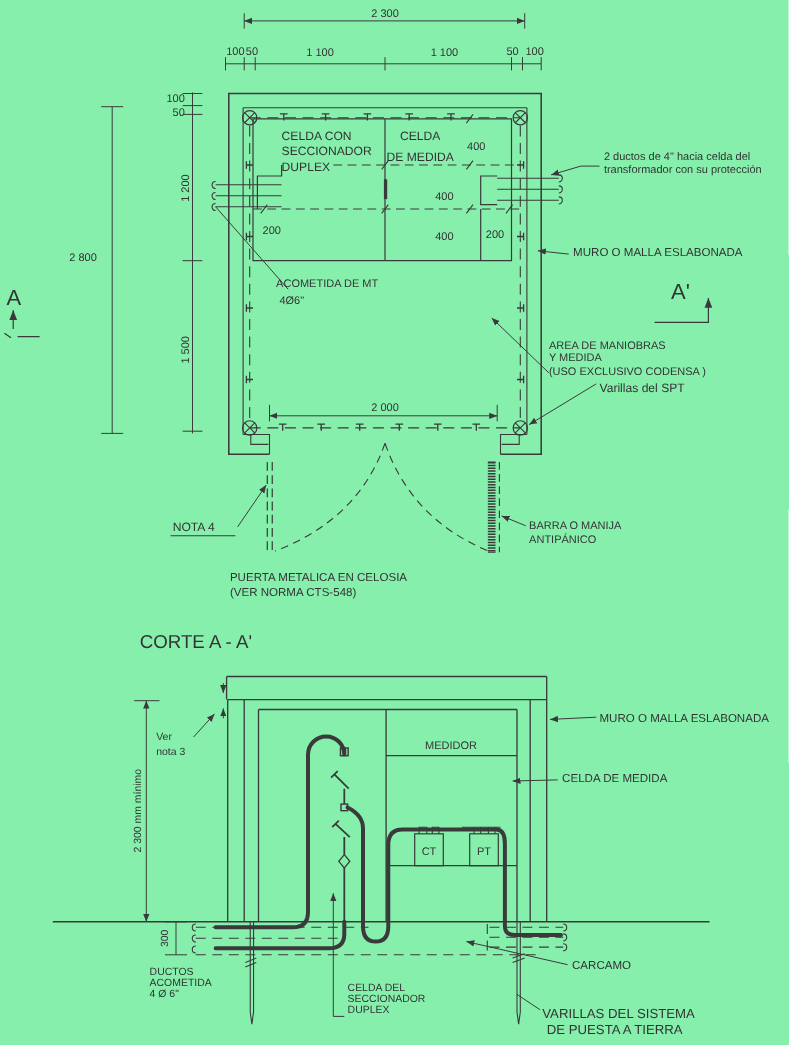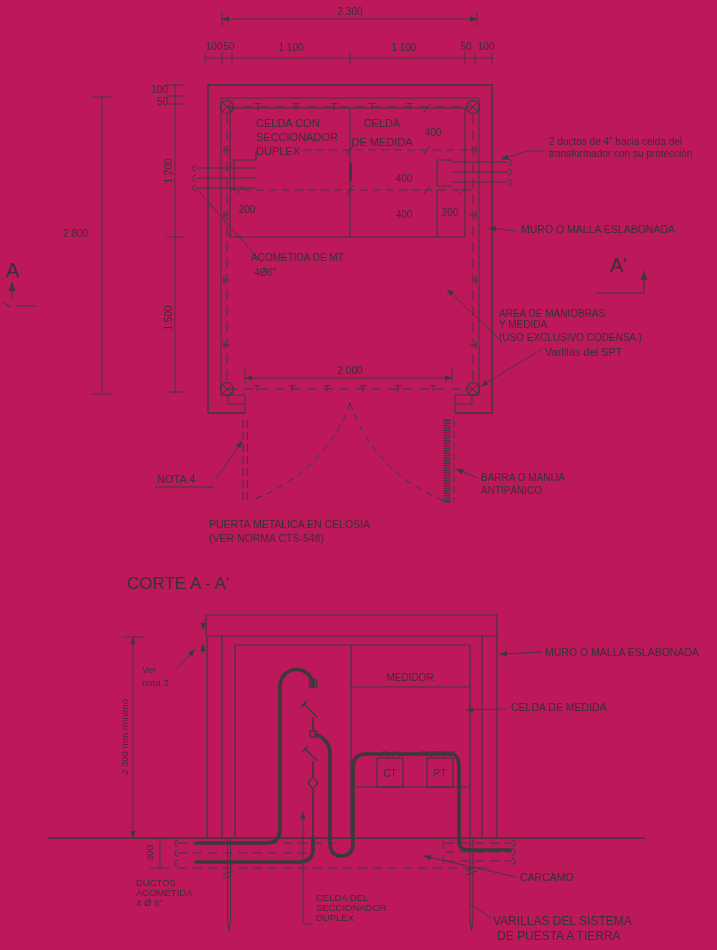--- a/index.html
+++ b/index.html
@@ -1,16 +1,16 @@
 <!DOCTYPE html>
 <html><head>
 <meta charset="utf-8">
 <style>
   html,body{margin:0;padding:0;background:#ffffff;}
-  .stage{width:717px;height:950px;position:relative;background:#be185d;}
+  .stage{width:717px;height:950px;position:relative;background:#86efac;}
   svg{display:block;}
   text{font-family:"Liberation Sans", sans-serif; fill:#333333;}
   .ln{stroke:#3a3a3a;fill:none;}
 </style>
 </head>
 <body>
 
 <div class="stage">
 <svg width="717" height="950" viewBox="0 0 717 950">
   <defs>

